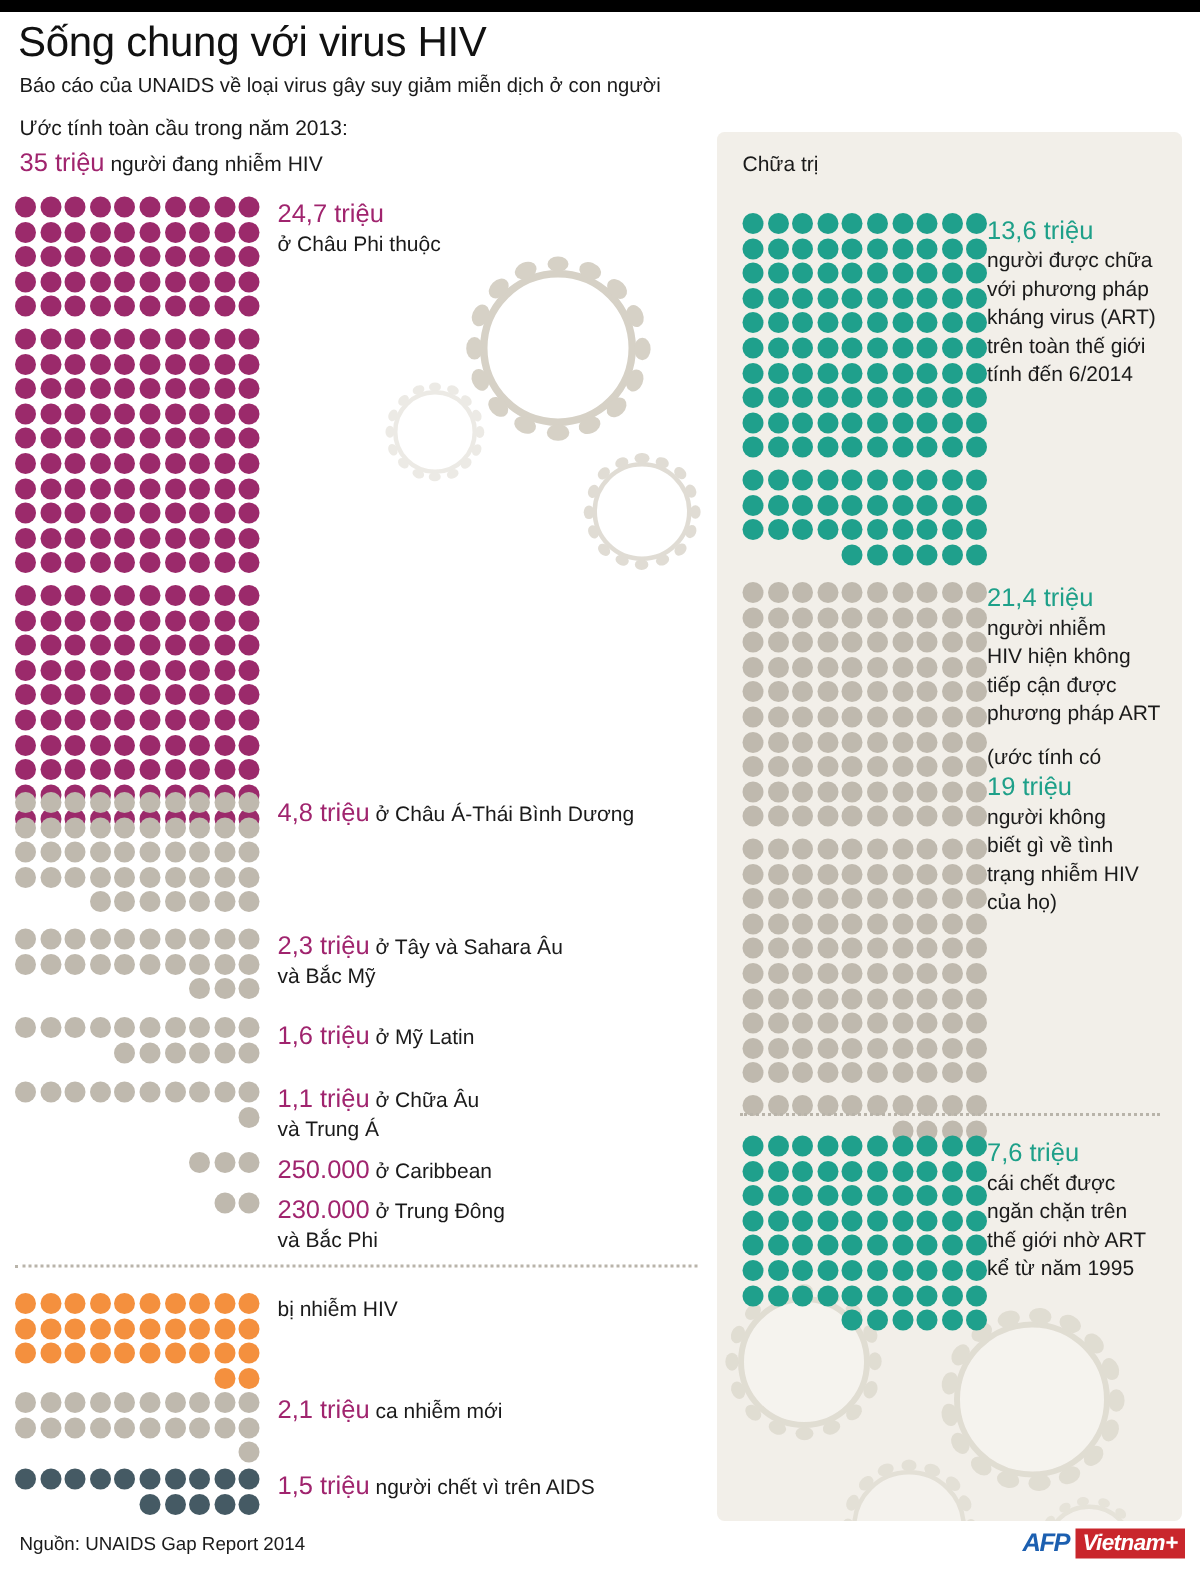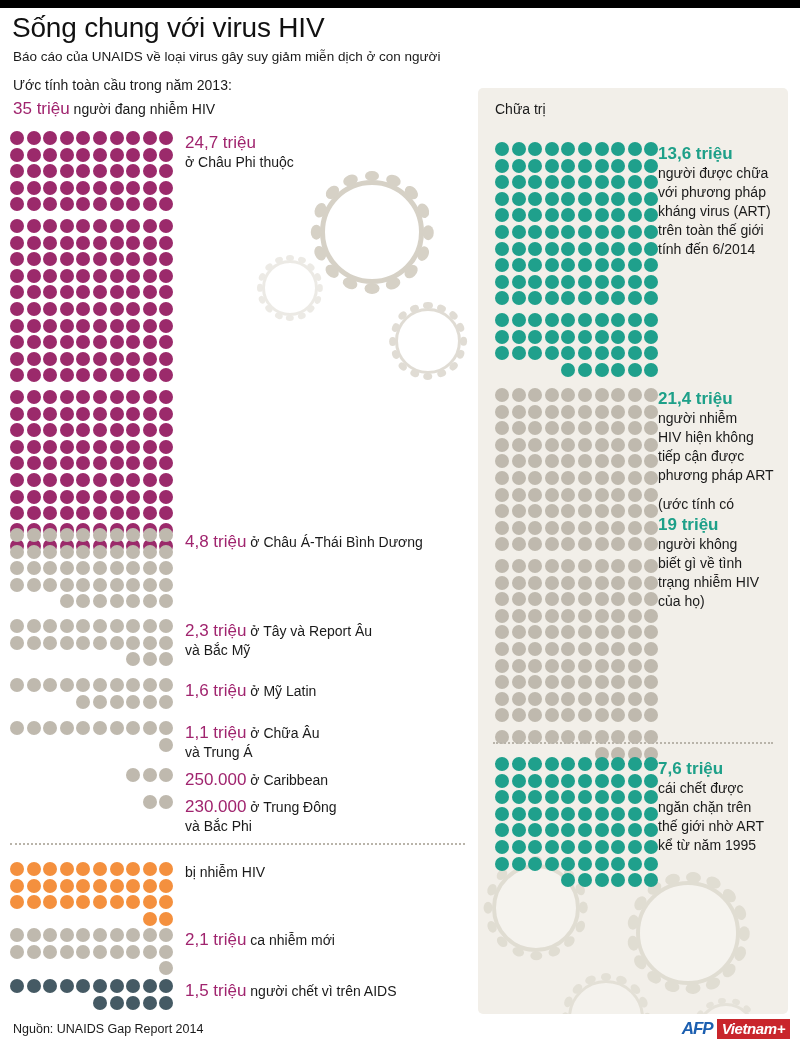--- a/index.html
+++ b/index.html
@@ -76,21 +76,21 @@
   .callout .val {
     font-size: 17px;
     line-height: 21px;
   }
   .callout .txt {
     font-size: 14px; color: #1a1a1a;
     line-height: 19px;
   }
   .callout .inline { font-size: 14px; color: #1a1a1a; }
   .val-magenta { color: #a0246e; }
-  .val-teal { color: #1ea089; font-weight: bold; }
+  .val-teal { color: #1ea089; }
 
   
   .sep {
     position: absolute;
     border-top: 2px dotted #b9b4aa;
     height: 0;
   }
 
   
   .source {
@@ -1307,21 +1307,21 @@
     </div>
   <div id="text-layer">
       <div class="callout" style="left: 185px; top: 132px; width: 300px;">
         <div><span class="val val-magenta">24,7 triệu</span></div>
         <div class="txt">ở Châu Phi thuộc</div>
       </div>
       <div class="callout" style="left: 185px; top: 531px; width: 300px;">
         <div><span class="val val-magenta">4,8 triệu</span><span class="inline"> ở Châu Á-Thái Bình Dương</span></div>
       </div>
       <div class="callout" style="left: 185px; top: 620px; width: 300px;">
-        <div><span class="val val-magenta">2,3 triệu</span><span class="inline"> ở Tây và Report Âu</span></div>
+        <div><span class="val val-magenta">2,3 triệu</span><span class="inline"> ở Tây và Sahara Âu</span></div>
         <div class="txt">và Bắc Mỹ</div>
       </div>
       <div class="callout" style="left: 185px; top: 680px; width: 300px;">
         <div><span class="val val-magenta">1,6 triệu</span><span class="inline"> ở Mỹ Latin</span></div>
       </div>
       <div class="callout" style="left: 185px; top: 722px; width: 300px;">
         <div><span class="val val-magenta">1,1 triệu</span><span class="inline"> ở Chữa Âu</span></div>
         <div class="txt">và Trung Á</div>
       </div>
       <div class="callout" style="left: 185px; top: 769px; width: 300px;">

